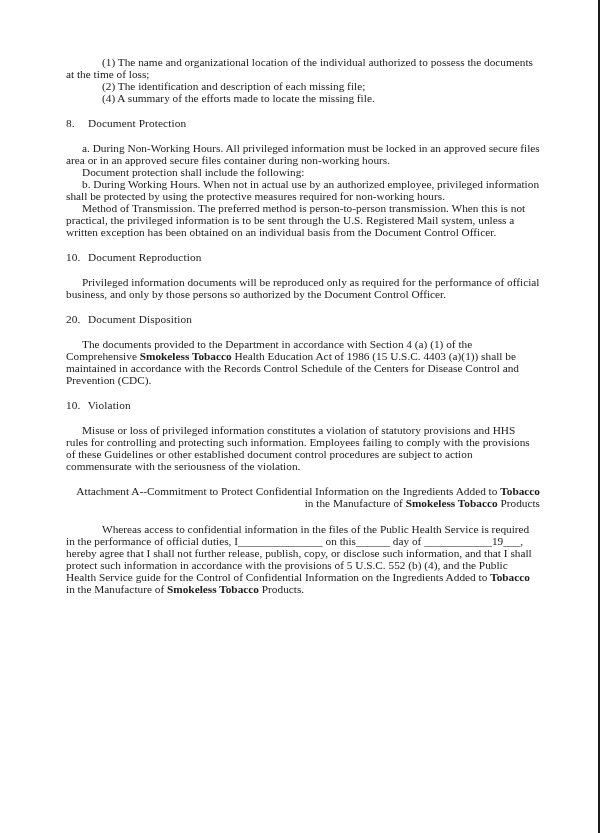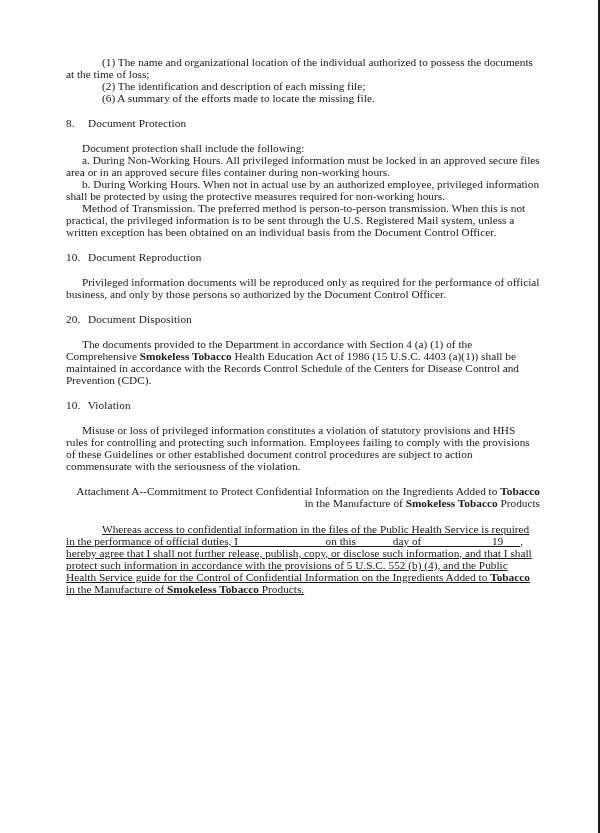--- a/index.html
+++ b/index.html
@@ -35,21 +35,20 @@
       margin: 0;
     }
     .item-indent {
       text-indent: 36px;
     }
     .para-indent {
       text-indent: 16px;
     }
     .wide-indent {
       text-indent: 36px;
-      text-decoration: underline;
     }
     .heading {
       margin-top: 13px !important;
       margin-bottom: 13px !important;
       letter-spacing: 0.1px;
     }
     .heading .num {
       display: inline-block;
       min-width: 19px;
     }
@@ -64,28 +63,28 @@
   </style>
 </head>
 <body>
 
 <div class="right-edge"></div>
 
 <div class="page">
 
   <p class="item-indent">(1) The name and organizational location of the individual authorized to possess the documents at the time of loss;</p>
   <p class="item-indent">(2) The identification and description of each missing file;</p>
-  <p class="item-indent">(6) A summary of the efforts made to locate the missing file.</p>
+  <p class="item-indent">(4) A summary of the efforts made to locate the missing file.</p>
 
   <p class="heading">
     <span class="num">8.</span>
     <span>Document Protection</span>
   </p>
+  <p class="para-indent">a. During Non-Working Hours. All privileged information must be locked in an approved secure files area or in an approved secure files container during non-working hours.</p>
   <p class="para-indent">Document protection shall include the following:</p>
-  <p class="para-indent">a. During Non-Working Hours. All privileged information must be locked in an approved secure files area or in an approved secure files container during non-working hours.</p>
   <p class="para-indent">b. During Working Hours. When not in actual use by an authorized employee, privileged information shall be protected by using the protective measures required for non-working hours.</p>
 
   <p class="para-indent">Method of Transmission. The preferred method is person-to-person transmission. When this is not practical, the privileged information is to be sent through the U.S. Registered Mail system, unless a written exception has been obtained on an individual basis from the Document Control Officer.</p>
 
   <p class="heading">
     <span class="num">10.</span>
     <span>Document Reproduction</span>
   </p>
   <p class="para-indent">Privileged information documents will be reproduced only as required for the performance of official business, and only by those persons so authorized by the Document Control Officer.</p>
 

